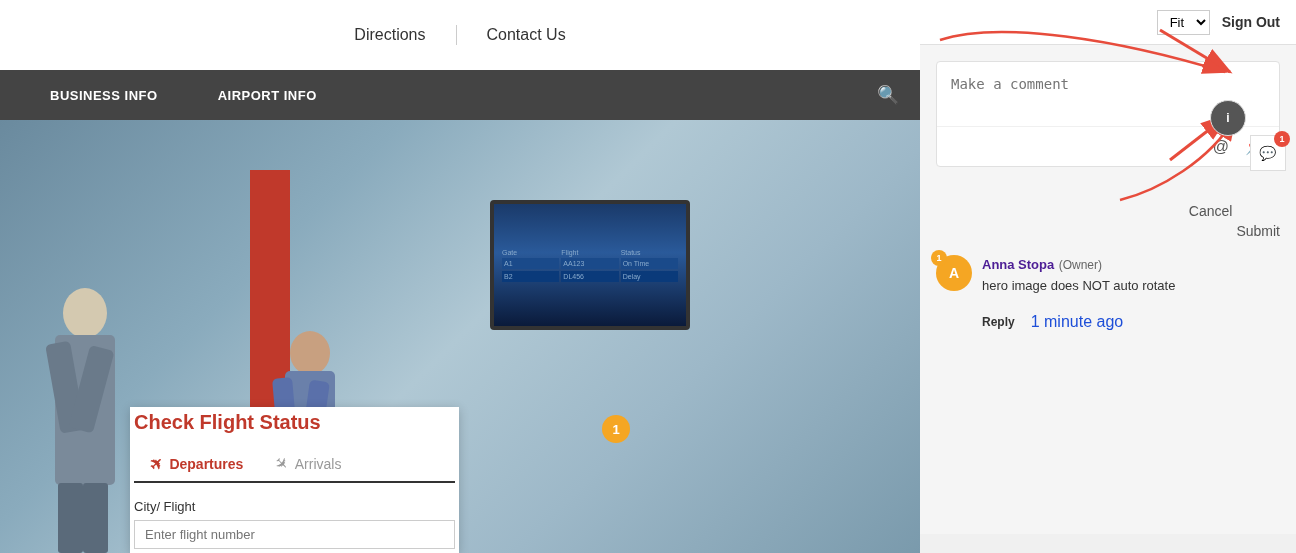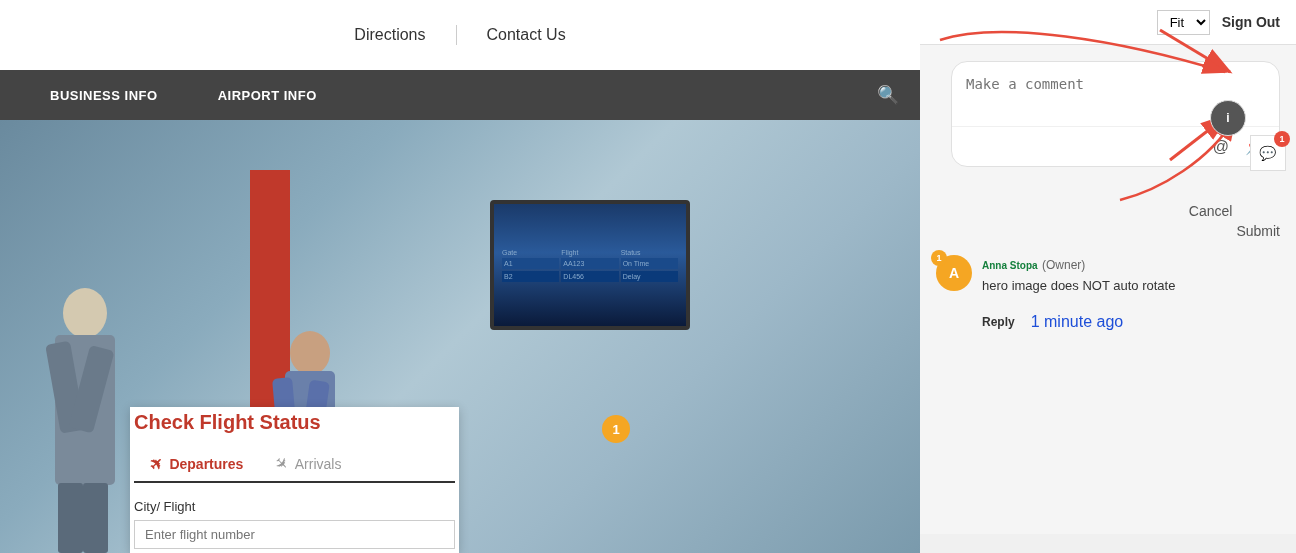--- a/index.html
+++ b/index.html
@@ -259,24 +259,23 @@
     .comment-panel {
       flex: 1;
       padding: 16px;
       position: relative;
     }
 
     
     .comment-input-area {
       background: #fff;
       border: 1px solid #e0e0e0;
-      border-radius: 16px;
+      border-radius: 4px;
       margin-bottom: 16px;
       position: relative;
-      margin-left: 15px;
     }
 
     .comment-input {
       width: 100%;
       border: none;
       outline: none;
       padding: 14px 80px 14px 14px;
       font-size: 14px;
       color: #999;
       background: transparent;
@@ -363,23 +362,23 @@
       color: #fff;
       font-size: 9px;
       font-weight: bold;
     }
 
     .comment-body {
       flex: 1;
     }
 
     .comment-author {
-      font-size: 10px;
-      font-weight: bold;
-      color: #15803d;
+      font-size: 13px;
+      font-weight: bold;
+      color: #4c1d95;
     }
 
     .comment-owner-badge {
       font-size: 12px;
       color: #666;
       font-weight: normal;
     }
 
     .comment-text {
       font-size: 13px;

